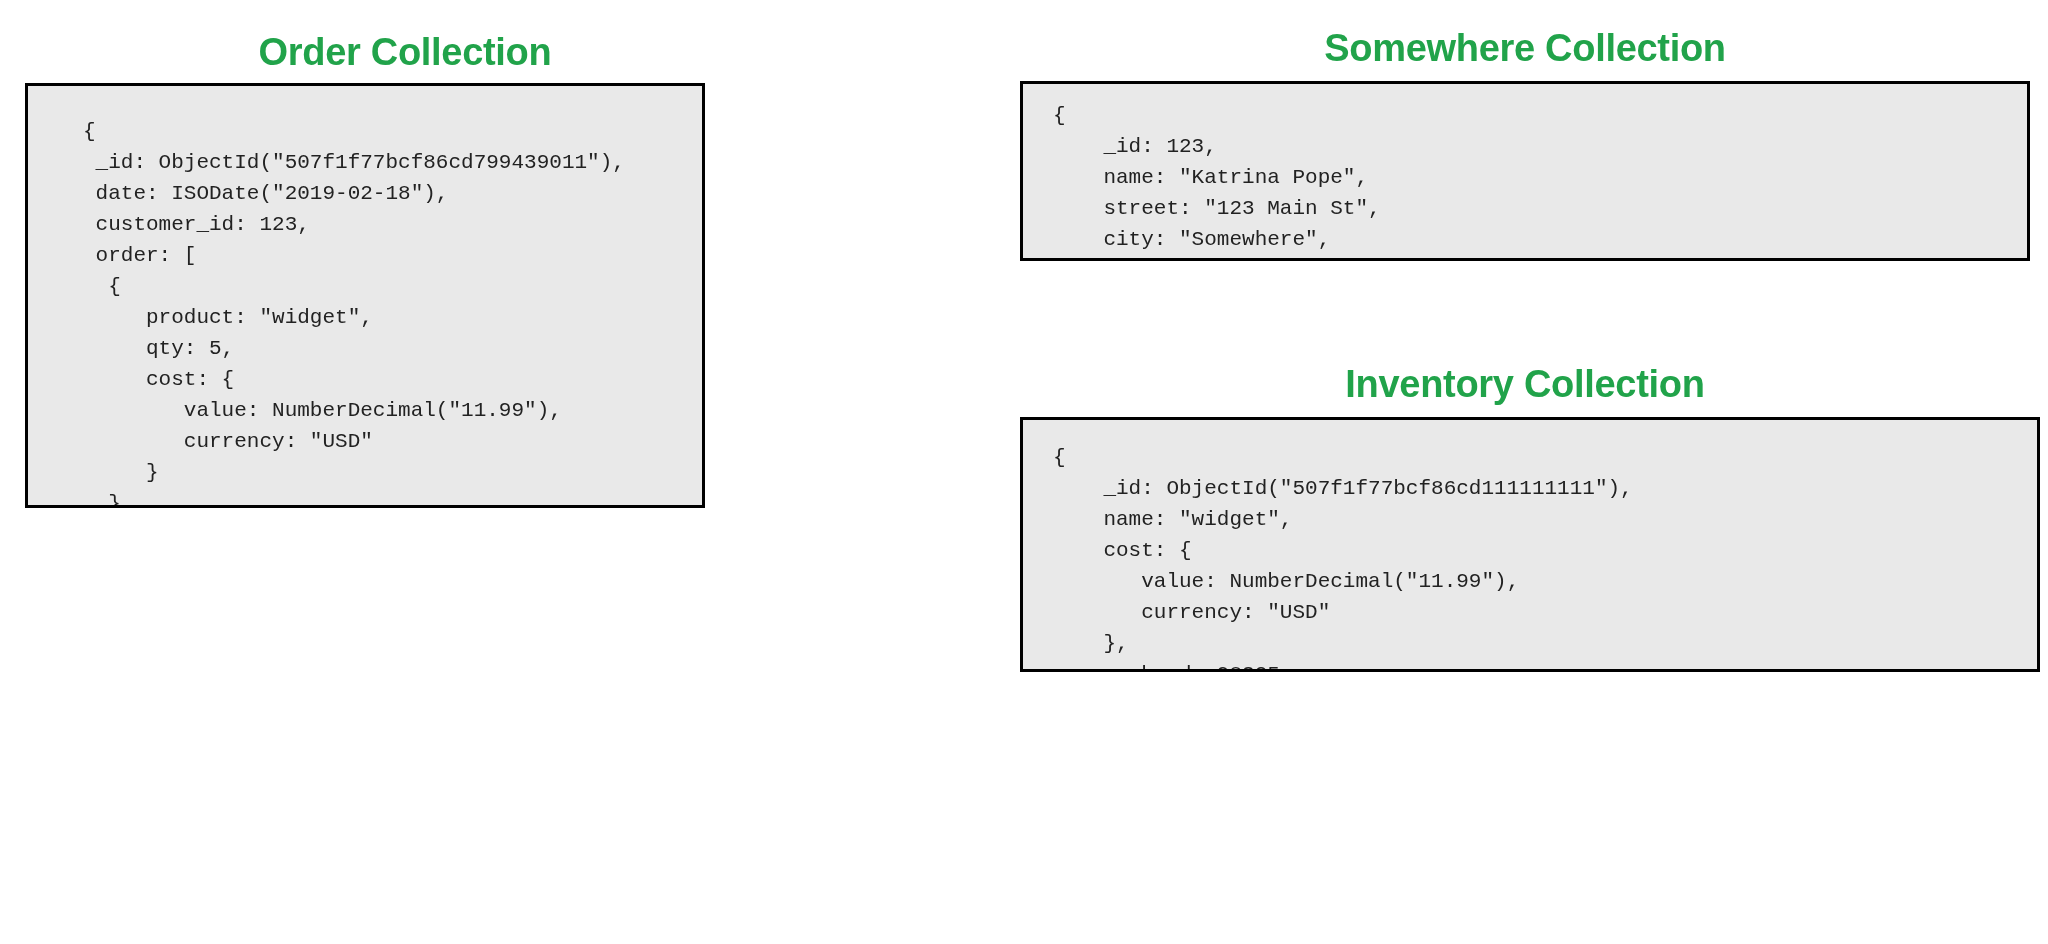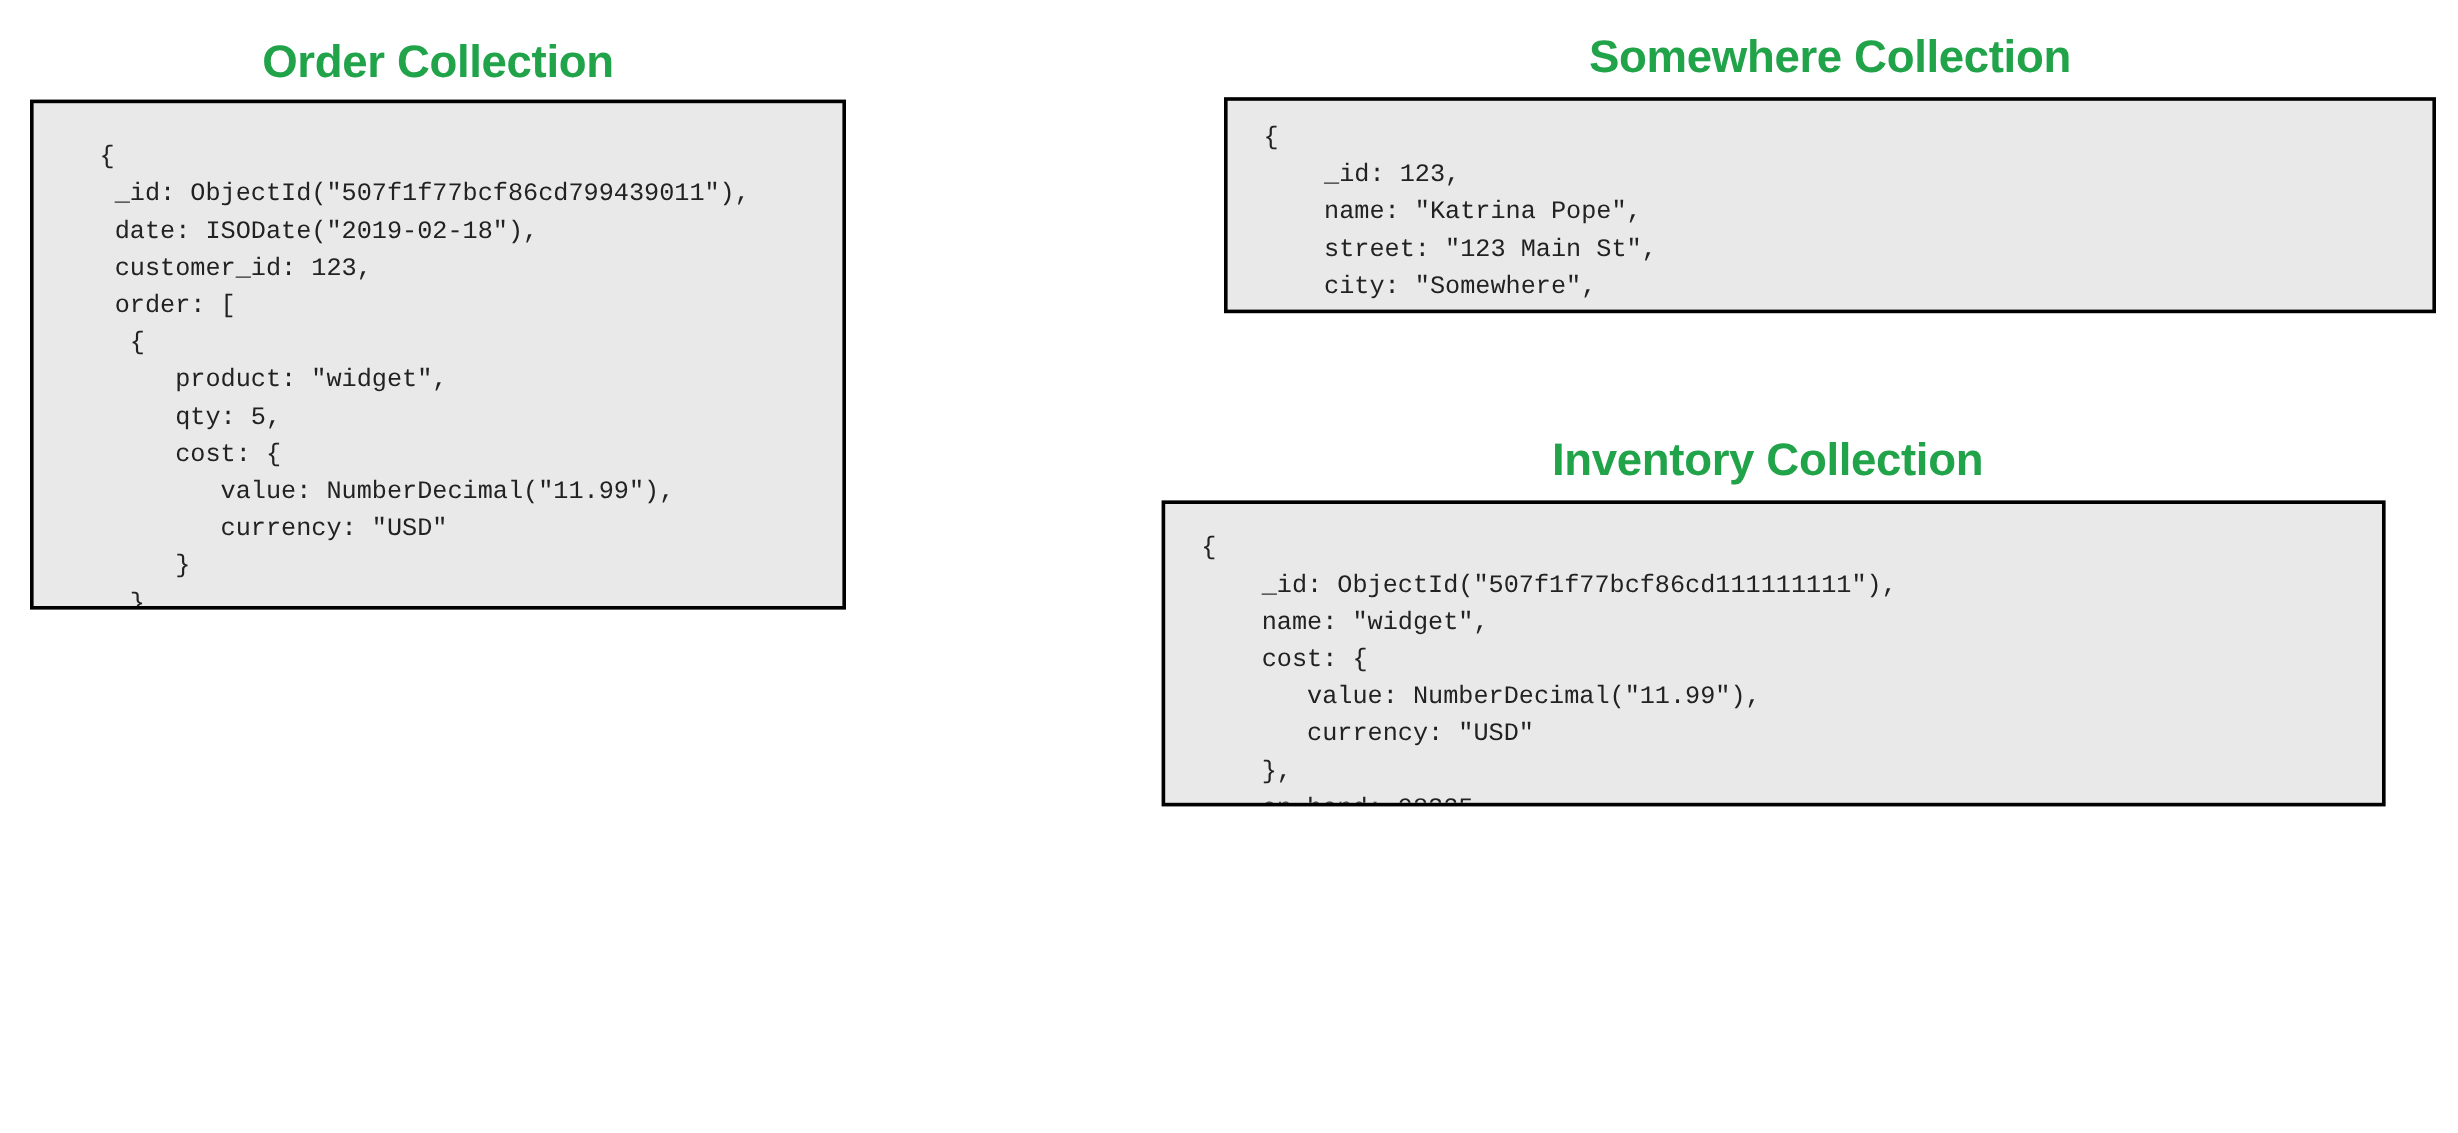--- a/index.html
+++ b/index.html
@@ -41,41 +41,41 @@
     font-family: "Liberation Mono", "DejaVu Sans Mono", monospace;
     font-size: 21px;
     line-height: 31px;
     color: #222222;
     white-space: pre;
     margin: 0;
     padding: 0;
   }
 
   
-  #order-panel { left: 0px; top: 30px; width: 730px; }
+  #order-panel { left: 0px; top: 30px; width: 730px; padding-left: 40px; }
   #order-panel .panel-title { width: 730px; }
   #order-box {
     position: absolute;
     left: 25px; top: 53px;
     width: 680px; height: 425px;
   }
   #order-box .code-text { padding: 30px 0 0 55px; }
 
   
   #customer-panel { left: 1010px; top: 26px; width: 1030px; }
   #customer-panel .panel-title { width: 1030px; }
   #customer-box {
     position: absolute;
     left: 10px; top: 55px;
     width: 1010px; height: 180px;
   }
   #customer-box .code-text { padding: 16px 0 0 30px; }
 
   
-  #inventory-panel { left: 958px; top: 362px; width: 1030px; }
+  #inventory-panel { left: 1010px; top: 362px; width: 1030px; }
   #inventory-panel .panel-title { width: 1030px; }
   #inventory-box {
     position: absolute;
     left: 10px; top: 55px;
     width: 1020px; height: 255px;
   }
   #inventory-box .code-text { padding: 22px 0 0 30px; }
 </style>
 </head>
 <body>

